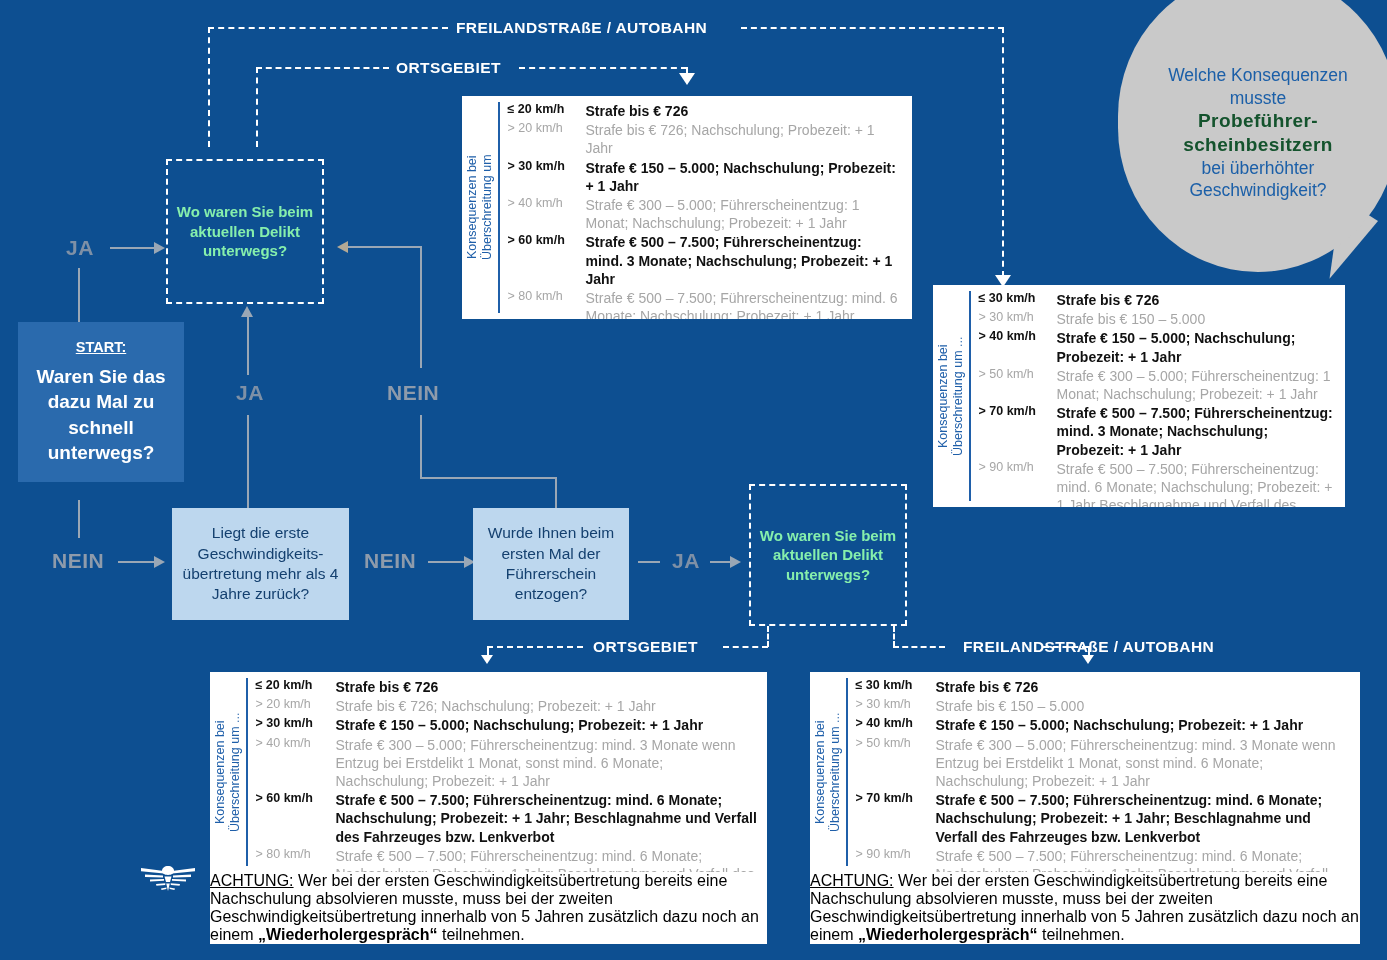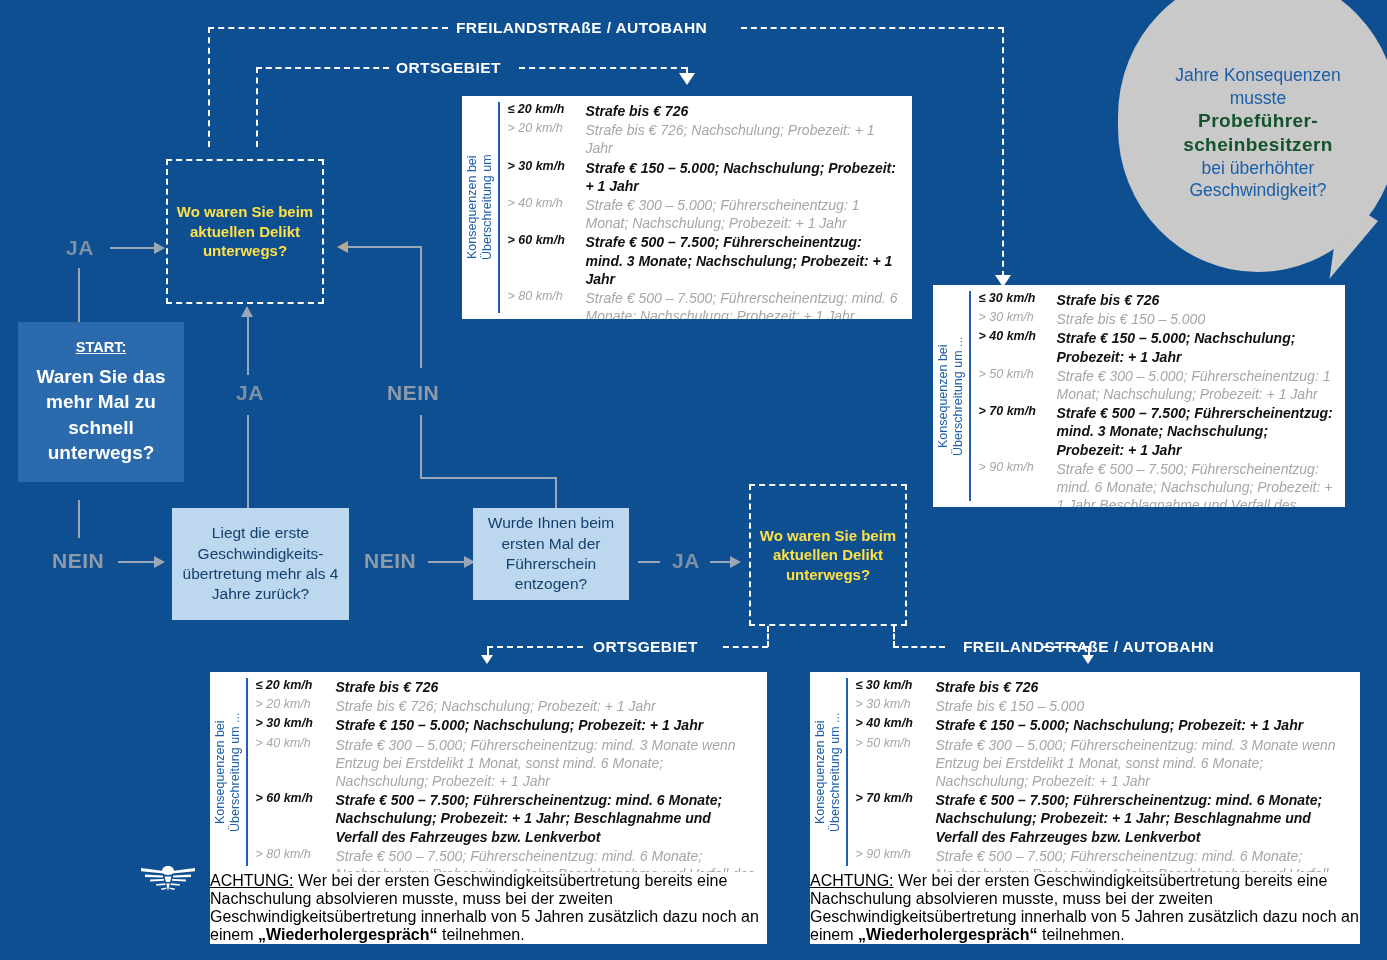--- a/index.html
+++ b/index.html
@@ -64,21 +64,21 @@
     width:0;height:0;border-left:6px solid transparent;border-right:6px solid transparent;
     border-bottom:11px solid #9aa7b5;
   }
   .lbl-ja, .lbl-nein {
     color:#8e9bab; font-weight:bold; font-size:21px; letter-spacing:.5px;
   }
   .lbl-ja.dim { color:#7e90a6; }
 
   
   .box-dashed {
-    border:2px dashed #ffffff; color:#fde047; font-weight:bold;
+    border:2px dashed #ffffff; color:#86efac; font-weight:bold;
     font-size:15px; line-height:1.3; text-align:center;
     display:flex; align-items:center; justify-content:center; padding:6px;
   }
   .box-start {
     background:#2a6aad; color:#ffffff; font-weight:bold;
     font-size:19px; line-height:1.35; text-align:center;
     display:flex; flex-direction:column; align-items:center; justify-content:center;
   }
   .box-start .st { font-size:14.5px; text-decoration:underline; margin-bottom:6px; }
   .box-light {
@@ -92,40 +92,40 @@
     background:#ffffff; display:flex; align-items:stretch; overflow:hidden;
   }
   .tbl .vlabel {
     writing-mode:vertical-rl; transform:rotate(180deg);
     color:#1f5fa9; font-size:12.5px; line-height:1.18;
     display:flex; align-items:center; justify-content:center;
     padding:2px 3px; text-align:center; white-space:pre; flex:0 0 auto;
   }
   .tbl .divider { width:2px; background:#1f5fa9; margin:6px 8px 6px 0; flex:0 0 2px; }
   .tbl .rows { flex:1 1 auto; padding:6px 10px 6px 0; }
-  .trow { display:flex; align-items:flex-start; margin-bottom:1px;font-style:italic; }
+  .trow { display:flex; align-items:flex-start; margin-bottom:1px; }
   .trow .spd { flex:0 0 78px; font-size:12.5px; white-space:nowrap; }
   .trow .txt { flex:1 1 auto; font-size:14px; line-height:1.3; }
   .hi .spd, .hi .txt { color:#111111; font-weight:bold; }
   .lo .spd, .lo .txt { color:#a6a6a6; font-weight:normal; }
   .tbl.wide .trow .spd { flex:0 0 80px; }
   .tblwrap { background:#ffffff; display:flex; flex-direction:column; }
 
   
   #kfv { left:22px; top:862px; width:175px; height:72px; }
   #kfv .word { color:#ffffff; font-weight:bold; font-size:58px; letter-spacing:-2px;
                font-family:"Liberation Sans", sans-serif; line-height:1; }
 </style>
 </head>
 <body>
 
 <div class="abs" id="bubble-tail"></div>
 <div class="abs" id="bubble">
   <div class="btext">
-    <span>Jahre Konsequenzen</span><br>
+    <span>Welche Konsequenzen</span><br>
     <span>musste</span><br>
     <b>Probeführer-</b><br>
     <b>scheinbesitzern</b><br>
     <span>bei überhöhter</span><br>
     <span>Geschwindigkeit?</span>
   </div>
 </div>
 
 <div class="abs rtlabel" style="left:456px; top:19px;">FREILANDSTRAßE / AUTOBAHN</div>
 <div class="abs dash-h" style="left:208px; top:27px; width:240px;"></div>
@@ -220,35 +220,35 @@
 <div class="abs sl-h" style="left:420px; top:477px; width:137px;"></div>
 <div class="abs sl-v" style="left:555px; top:477px; height:33px;"></div>
 
 <div class="abs lbl-ja dim" style="left:236px; top:381px;">JA</div>
 <div class="abs sl-v" style="left:247px; top:415px; height:97px;"></div>
 <div class="abs sl-v" style="left:247px; top:317px; height:58px;"></div>
 <div class="abs arrow-u" style="left:241px; top:306px;"></div>
 
 <div class="abs box-start" style="left:18px; top:322px; width:166px; height:160px;">
   <div class="st">START:</div>
-  <div style="padding:0 6px;">Waren Sie das mehr Mal zu schnell unterwegs?</div>
+  <div style="padding:0 6px;">Waren Sie das dazu Mal zu schnell unterwegs?</div>
 </div>
 
 <div class="abs sl-v" style="left:78px; top:500px; height:38px;"></div>
 <div class="abs lbl-nein" style="left:52px; top:549px;">NEIN</div>
 <div class="abs sl-h" style="left:118px; top:561px; width:38px;"></div>
 <div class="abs arrow-r" style="left:154px; top:556px;"></div>
 
 <div class="abs box-light" style="left:172px; top:508px; width:177px; height:112px;">Liegt die erste Geschwindigkeits-übertretung mehr als 4 Jahre zurück?</div>
 
 <div class="abs lbl-nein" style="left:364px; top:549px;">NEIN</div>
 <div class="abs sl-h" style="left:428px; top:561px; width:38px;"></div>
 <div class="abs arrow-r" style="left:464px; top:556px;"></div>
 
-<div class="abs box-light" style="left:473px; top:508px; width:156px; height:92px;">Wurde Ihnen beim ersten Mal der Führerschein entzogen?</div>
+<div class="abs box-light" style="left:473px; top:508px; width:156px; height:112px;">Wurde Ihnen beim ersten Mal der Führerschein entzogen?</div>
 
 <div class="abs sl-h" style="left:638px; top:561px; width:22px;"></div>
 <div class="abs lbl-ja dim" style="left:672px; top:549px;">JA</div>
 <div class="abs sl-h" style="left:710px; top:561px; width:22px;"></div>
 <div class="abs arrow-r" style="left:730px; top:556px;"></div>
 
 <div class="abs box-dashed" style="left:749px; top:484px; width:158px; height:142px;">Wo waren Sie beim aktuellen Delikt unterwegs?</div>
 
 <div class="abs dash-v" style="left:767px; top:626px; height:21px;"></div>
 <div class="abs dash-h" style="left:723px; top:646px; width:45px;"></div>

